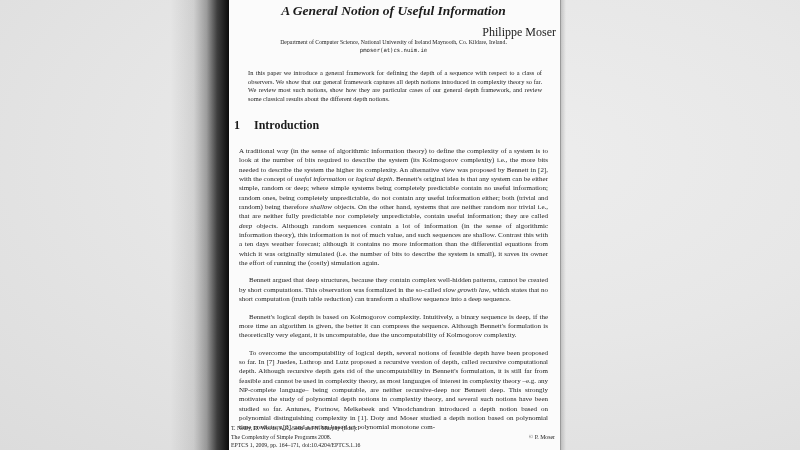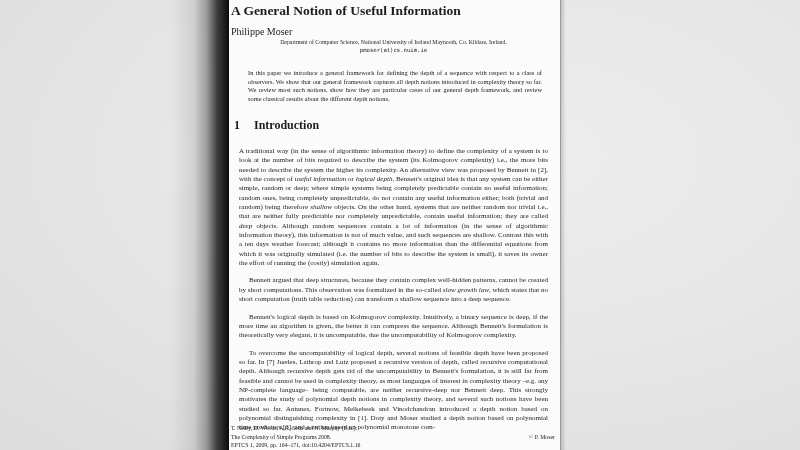--- a/index.html
+++ b/index.html
@@ -22,25 +22,25 @@
     position:absolute;left:561px;top:0;width:5px;height:450px;
     background:linear-gradient(to right, rgba(0,0,0,0.16), rgba(0,0,0,0));
   }
   .paper{
     position:absolute;left:229px;top:0;width:331px;height:450px;
     background:#fbfbfb;border-right:1px solid #9a9a9a;
     color:#1c1c1c;
   }
   .paper-title{
     position:absolute;top:2px;left:2px;width:325px;
-    font-size:13.5px;font-weight:bold;text-align:left;line-height:17px;
+    font-size:13.5px;font-weight:bold;text-align:center;line-height:17px;font-style:italic;
   }
   .author{
     position:absolute;top:27px;left:2px;width:325px;
-    font-size:10px;text-align:left;line-height:10px;
+    font-size:12px;text-align:right;line-height:10px;
   }
   .affiliation{
     position:absolute;top:39px;left:2px;width:325px;
     font-size:5.8px;text-align:center;line-height:7px;color:#222;
   }
   .email{
     position:absolute;top:47px;left:2px;width:325px;
     font-family:"DejaVu Sans Mono","Liberation Mono",monospace;
     font-size:5.6px;text-align:center;line-height:7px;
   }

